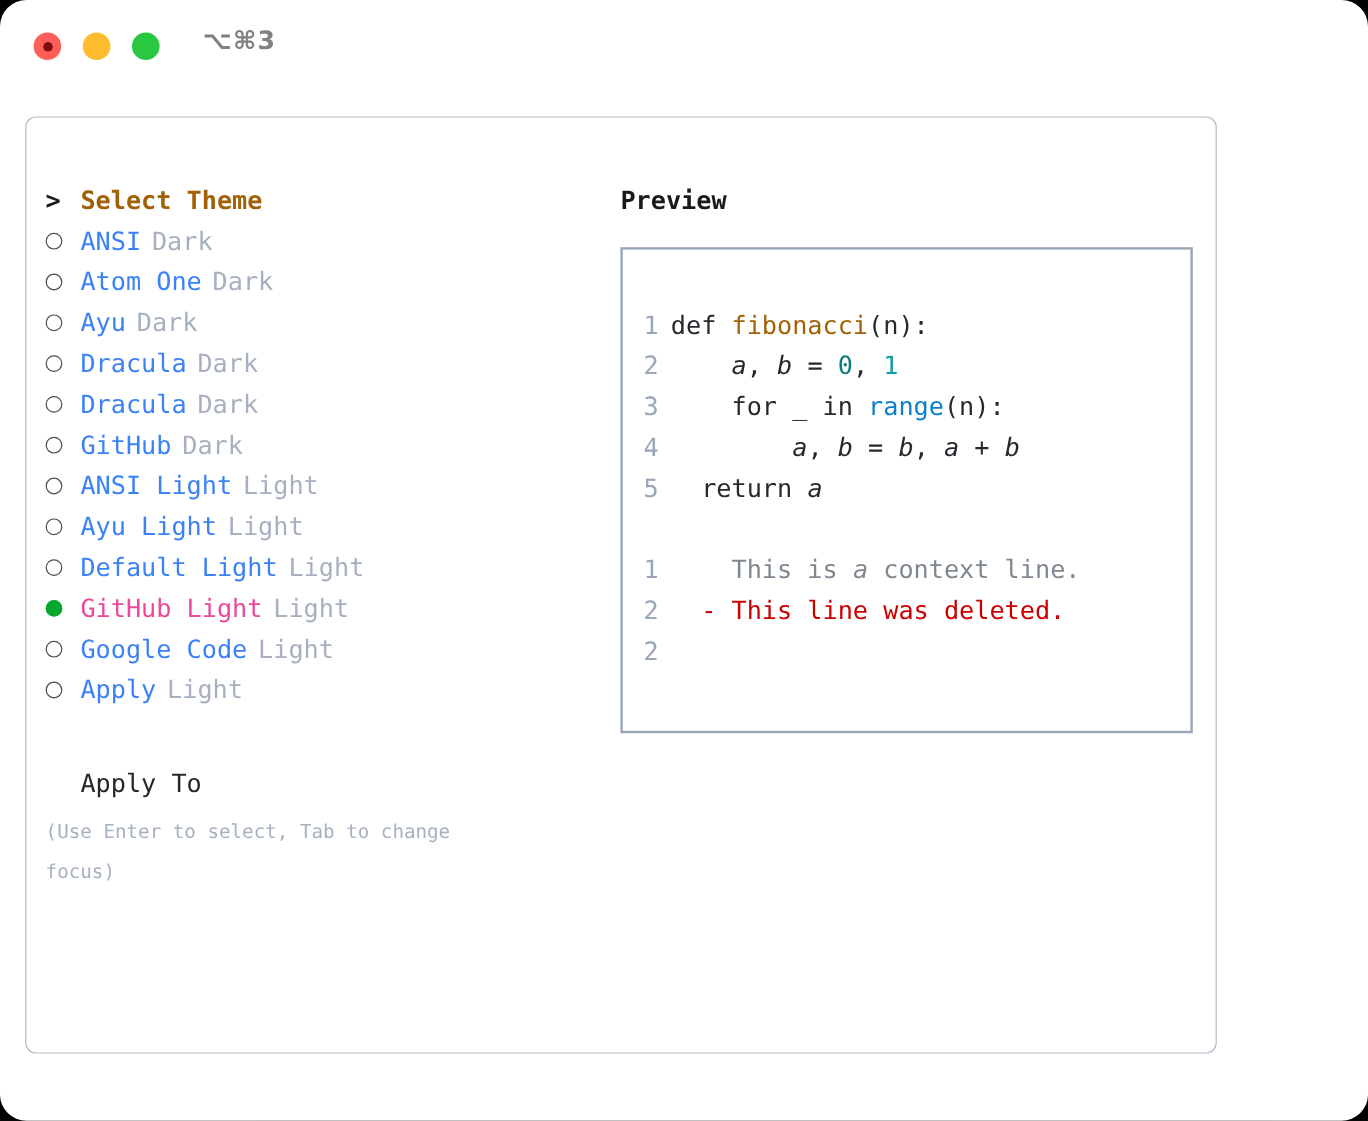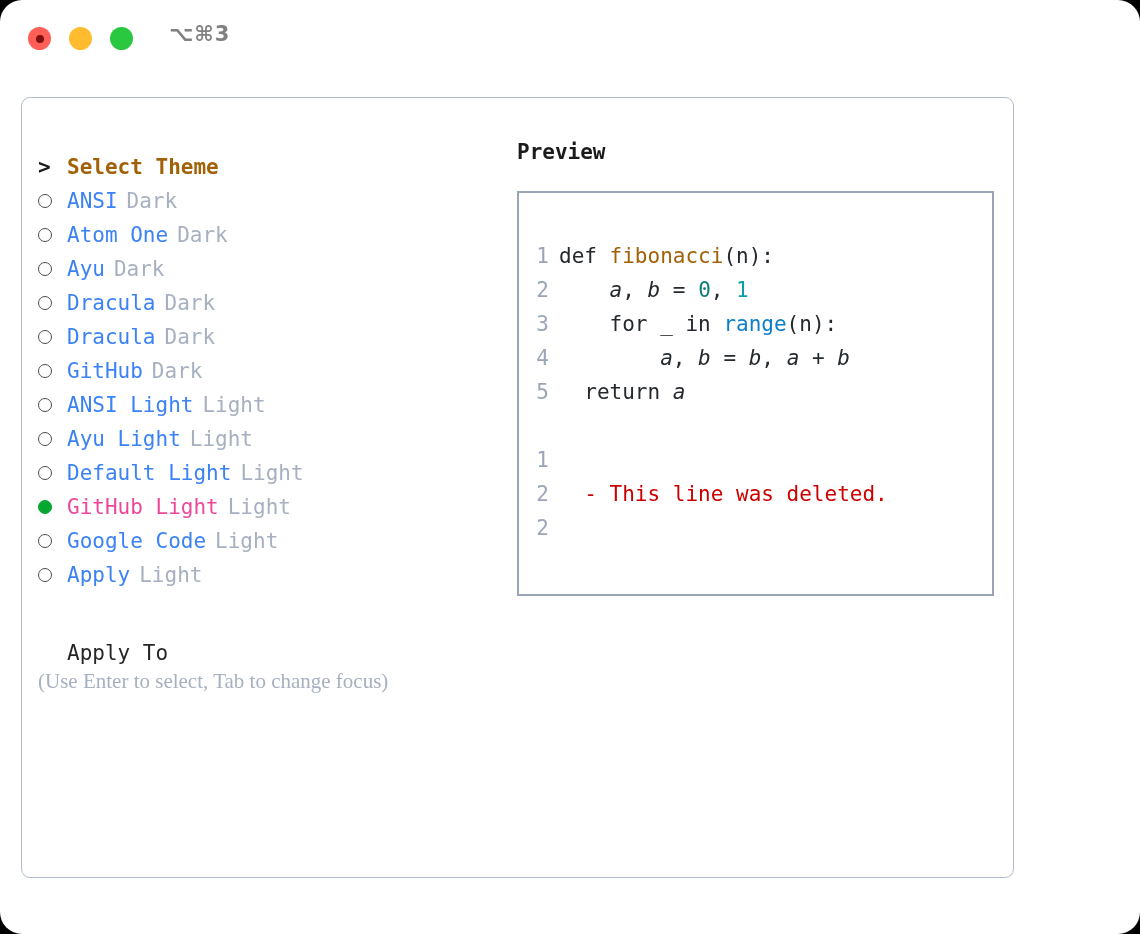--- a/index.html
+++ b/index.html
@@ -133,33 +133,32 @@
   }
   .section-title.plain { font-weight: normal; color: #262626; }
   .item-label { color: #3b82f6; }
   .item-label.selected { color: #ec4899; }
   .item-tag {
     color: #a7b0c0;
     margin-left: 9px;
   }
   .spacer-row { height: 34px; }
   .hint {
-    margin-top: 4px;
+    margin-top: 16px;
     width: 404px;
-    font-size: 21px;
+    font-size: 16px;
     line-height: 34px;
     color: #a7b0c0;
-    font-family: Liberation Serif, serif;
   }
 
   
   .right-col {
     position: absolute;
     left: 479px;
-    top: 37px;
+    top: 52px;
     width: 490px;
     padding-left: 16px;
   }
   .preview-title {
     font-size: 21px;
     font-weight: bold;
     color: #1a1a1a;
     line-height: 34px;
   }
   .preview-box {
@@ -258,21 +257,21 @@
       <div class="preview-box">
         <div id="code-block">
             <div class="code-line"><span class="lineno">1</span><span class="code-text"><span class="code-text">def </span><span class="tok-func">fibonacci</span><span class="code-text">(n):</span></span></div>
             <div class="code-line"><span class="lineno">2</span><span class="code-text">    <span class="tok-var">a</span><span class="code-text">, </span><span class="tok-var">b</span><span class="code-text"> = </span><span class="tok-num">0</span><span class="code-text">, </span><span class="tok-num2">1</span></span></div>
             <div class="code-line"><span class="lineno">3</span><span class="code-text">    <span class="code-text">for _ in </span><span class="tok-builtin">range</span><span class="code-text">(n):</span></span></div>
             <div class="code-line"><span class="lineno">4</span><span class="code-text">        <span class="tok-var">a</span><span class="code-text">, </span><span class="tok-var">b</span><span class="code-text"> = </span><span class="tok-var">b</span><span class="code-text">, </span><span class="tok-var">a</span><span class="code-text"> + </span><span class="tok-var">b</span></span></div>
             <div class="code-line"><span class="lineno">5</span><span class="code-text">  <span class="code-text">return </span><span class="tok-var">a</span></span></div>
           </div>
         <div class="blank-line"></div>
         <div id="diff-block">
-            <div class="code-line"><span class="lineno">1</span></div>
+            <div class="code-line"><span class="lineno">1</span><span><span class="diff-ctx">    </span><span class="diff-ctx">This is </span><span class="diff-ctx tok-var">a</span><span class="diff-ctx"> context line.</span></span></div>
             <div class="code-line"><span class="lineno">2</span><span><span class="diff-del">  - </span><span class="diff-del">This line was deleted.</span></span></div>
             <div class="code-line"><span class="lineno">2</span></div>
           </div>
       </div>
     </div>
 
   </div>
 </div>
 
 </body></html>

